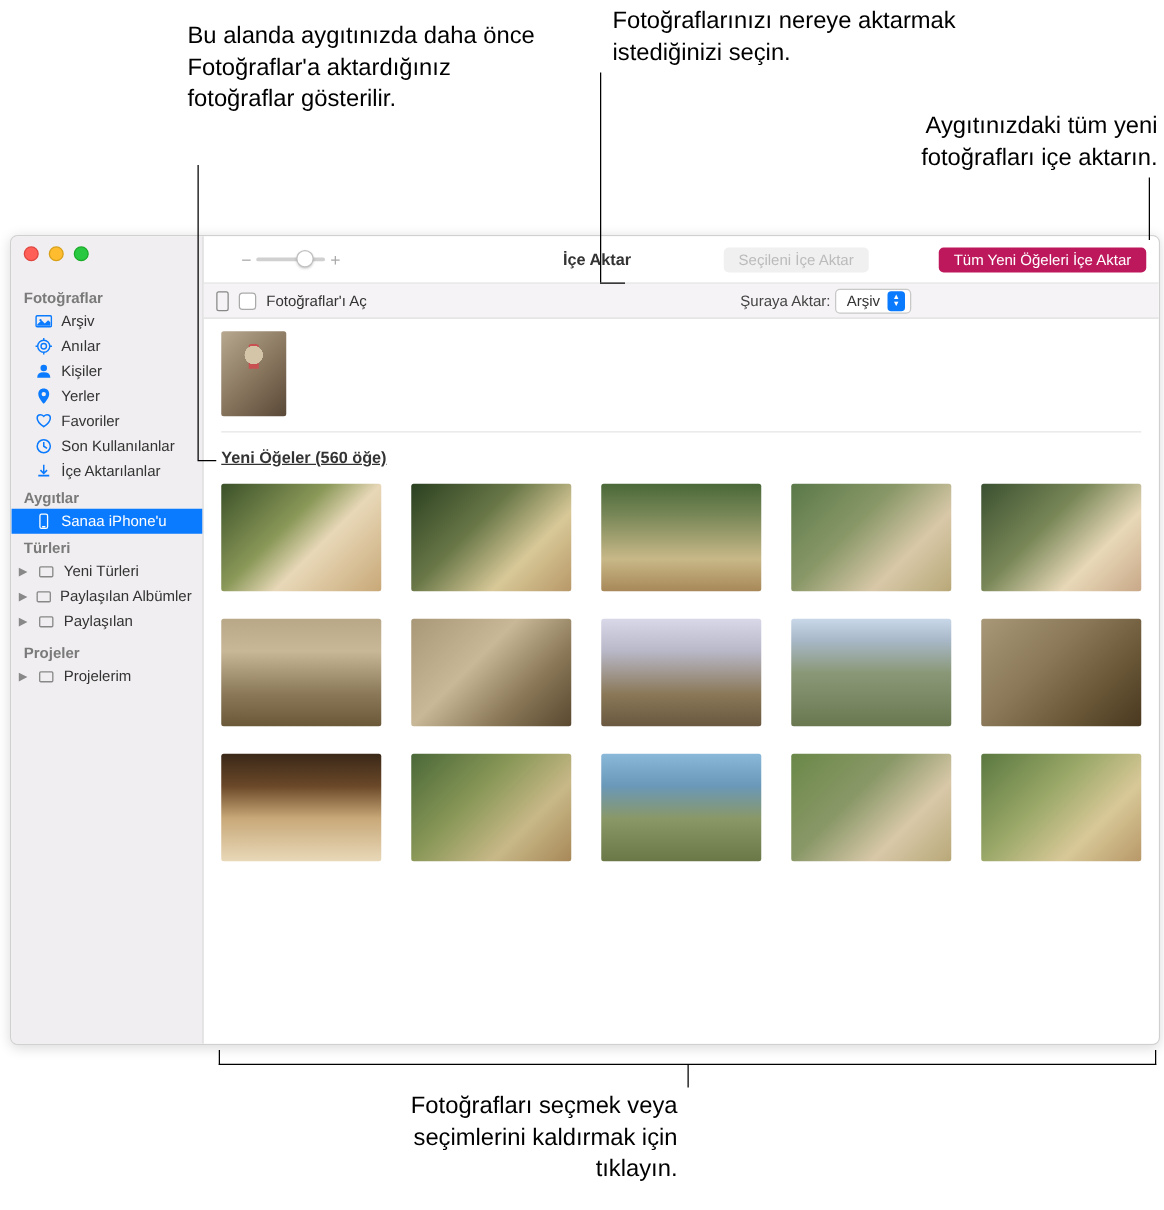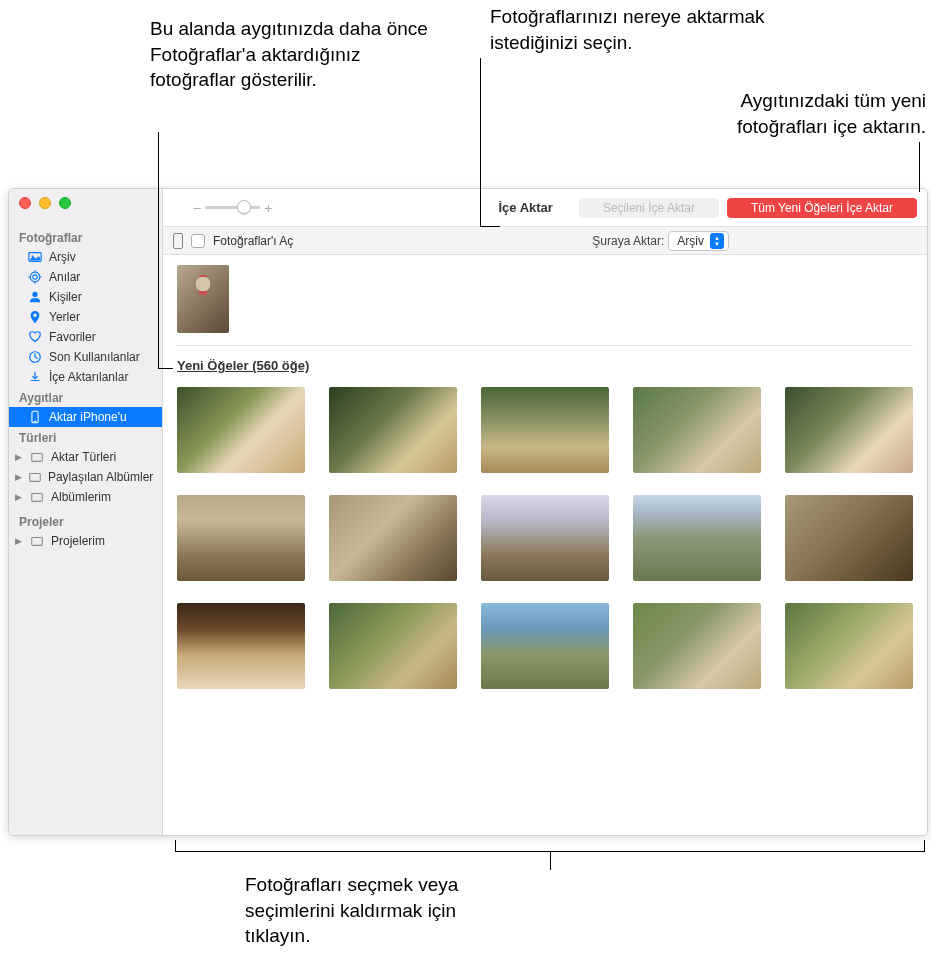--- a/index.html
+++ b/index.html
@@ -150,32 +150,33 @@
       left: 32px;
       box-shadow: 0 1px 2px rgba(0,0,0,0.2);
     }
     .toolbar-spacer { flex: 1; }
     .toolbar-title {
       font-weight: 600;
       color: #333;
       font-size: 13px;
     }
     .btn {
-      padding: 3px 24px;
+      padding: 3px 12px;
       border-radius: 4px;
       font-size: 12px;
       border: none;
       cursor: default;
+      margin-left: 48px;
     }
     .btn-disabled {
       background: #f0f0f0;
       color: #bbb;
     }
     .btn-primary {
-      background: #ef4444;
+      background: #be185d;
       color: #fff;
       font-weight: 500;
     }
     
     
     .subtoolbar {
       height: 28px;
       background: #f5f3f5;
       border-bottom: 1px solid #e0e0e0;
       display: flex;
@@ -407,50 +408,50 @@
     </div>
 
     <div class="sidebar-section-header">Aygıtlar</div>
     <div class="sidebar-item active">
       <span class="sb-icon">
           <svg viewBox="0 0 16 16" fill="none" stroke="currentColor" stroke-width="1.2">
             <rect x="4.5" y="1.5" width="7" height="13" rx="1.5"></rect>
             <line x1="6.5" y1="13" x2="9.5" y2="13"></line>
           </svg>
         </span>
-      <span class="sb-label">Aktar iPhone'u</span>
+      <span class="sb-label">Sanaa iPhone'u</span>
     </div>
 
     <div class="sidebar-section-header">Türleri</div>
     <div class="sidebar-item with-triangle">
       <span class="disclosure-triangle">▶</span>
       <span class="sb-icon" style="color:#888">
           <svg viewBox="0 0 16 16" fill="none" stroke="currentColor" stroke-width="1.2">
             <rect x="2" y="4" width="12" height="9" rx="1"></rect>
           </svg>
         </span>
-      <span class="sb-label">Aktar Türleri</span>
+      <span class="sb-label">Yeni Türleri</span>
     </div>
     <div class="sidebar-item with-triangle">
       <span class="disclosure-triangle">▶</span>
       <span class="sb-icon" style="color:#888">
           <svg viewBox="0 0 16 16" fill="none" stroke="currentColor" stroke-width="1.2">
             <rect x="2" y="4" width="12" height="9" rx="1"></rect>
           </svg>
         </span>
       <span class="sb-label">Paylaşılan Albümler</span>
     </div>
     <div class="sidebar-item with-triangle">
       <span class="disclosure-triangle">▶</span>
       <span class="sb-icon" style="color:#888">
           <svg viewBox="0 0 16 16" fill="none" stroke="currentColor" stroke-width="1.2">
             <rect x="2" y="4" width="12" height="9" rx="1"></rect>
           </svg>
         </span>
-      <span class="sb-label">Albümlerim</span>
+      <span class="sb-label">Paylaşılan</span>
     </div>
 
     <div class="sidebar-section-header" style="margin-top:4px">Projeler</div>
     <div class="sidebar-item with-triangle">
       <span class="disclosure-triangle">▶</span>
       <span class="sb-icon" style="color:#888">
           <svg viewBox="0 0 16 16" fill="none" stroke="currentColor" stroke-width="1.2">
             <rect x="2" y="4" width="12" height="9" rx="1"></rect>
           </svg>
         </span>
@@ -516,13 +517,13 @@
         <div class="thumb p14"></div>
         <div class="thumb p15"></div>
       </div>
     </div>
 
   </div>
 </div>
 
 <div class="bracket" style="top:840px; left:175px; width:750px; height:12px;"></div>
 <div class="callout-line v" style="top:852px; left:550px; height:18px;"></div>
-<div class="callout" style="top:872px; left:245px; width:280px; text-align:left;">Fotoğrafları seçmek veya seçimlerini kaldırmak için tıklayın.</div>
+<div class="callout" style="top:872px; left:262px; width:280px; text-align:right;">Fotoğrafları seçmek veya seçimlerini kaldırmak için tıklayın.</div>
 
 </body></html>

